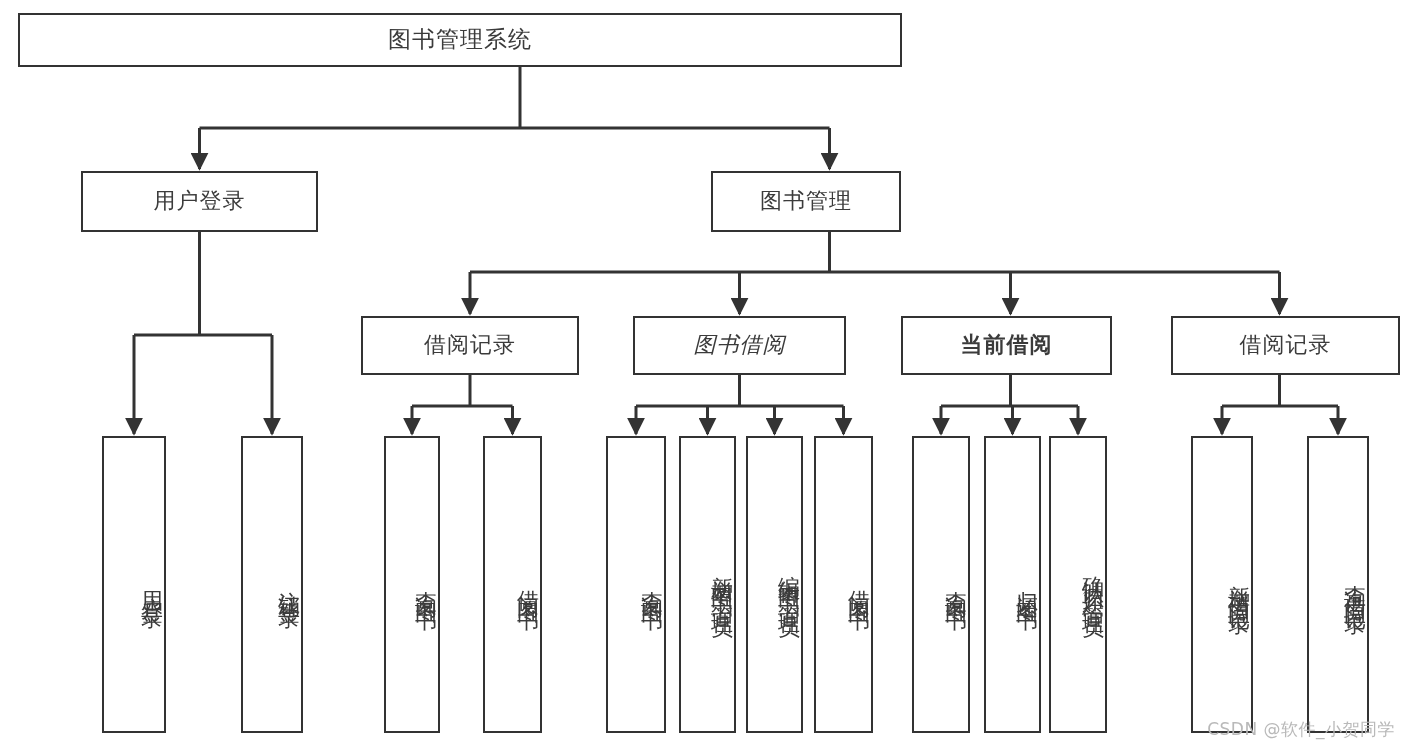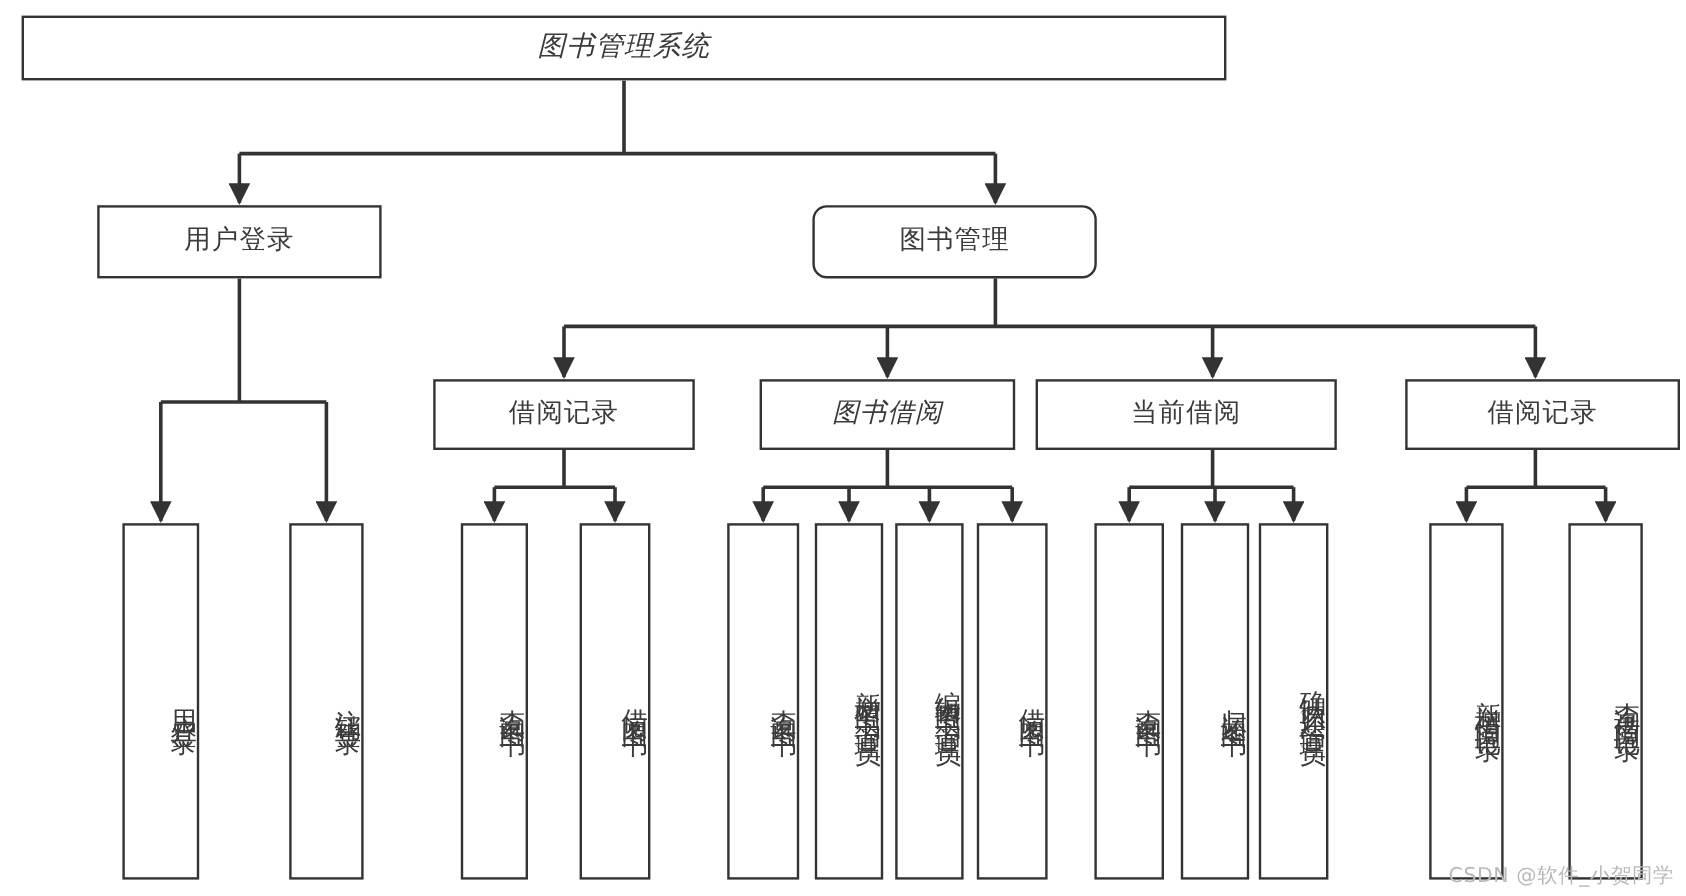--- a/index.html
+++ b/index.html
@@ -115,36 +115,36 @@
         <path d="M 1012.5 406 L 1012.5 434" marker-end="url(#arrow)"></path>
         <path d="M 1078 406 L 1078 434" marker-end="url(#arrow)"></path>
         <path d="M 1279.5 375 L 1279.5 406"></path>
         <path d="M 1222 406 L 1338 406"></path>
         <path d="M 1222 406 L 1222 434" marker-end="url(#arrow)"></path>
         <path d="M 1338 406 L 1338 434" marker-end="url(#arrow)"></path>
       </g>
   </svg>
 
   <div id="node-layer">
-      <div class="node horiz root" style="left: 18px; top: 13px; width: 1004px; height: 54px; font-style: italic;">
+      <div class="node horiz root" style="left: 18px; top: 13px; width: 884px; height: 54px;">
         <span class="htext">图书管理系统</span>
       </div>
       <div class="node horiz" style="left: 81px; top: 171px; width: 237px; height: 61px;">
         <span class="htext">用户登录</span>
       </div>
-      <div class="node horiz" style="left: 677px; top: 171px; width: 237px; height: 61px; border-radius: 12px;">
+      <div class="node horiz" style="left: 711px; top: 171px; width: 190px; height: 61px;">
         <span class="htext">图书管理</span>
       </div>
       <div class="node horiz" style="left: 361px; top: 316px; width: 218px; height: 59px;">
         <span class="htext">借阅记录</span>
       </div>
       <div class="node horiz" style="left: 633px; top: 316px; width: 213px; height: 59px; font-style: italic;">
         <span class="htext">图书借阅</span>
       </div>
-      <div class="node horiz" style="left: 863px; top: 316px; width: 251px; height: 59px;">
+      <div class="node horiz" style="left: 901px; top: 316px; width: 211px; height: 59px; font-weight: bold;">
         <span class="htext">当前借阅</span>
       </div>
       <div class="node horiz" style="left: 1171px; top: 316px; width: 229px; height: 59px;">
         <span class="htext">借阅记录</span>
       </div>
       <div class="node vert" style="left: 102px; top: 436px; width: 64px; height: 297px;">
         <span class="vtext">用户登录</span>
       </div>
       <div class="node vert" style="left: 241px; top: 436px; width: 62px; height: 297px;">
         <span class="vtext">注销登录</span>

